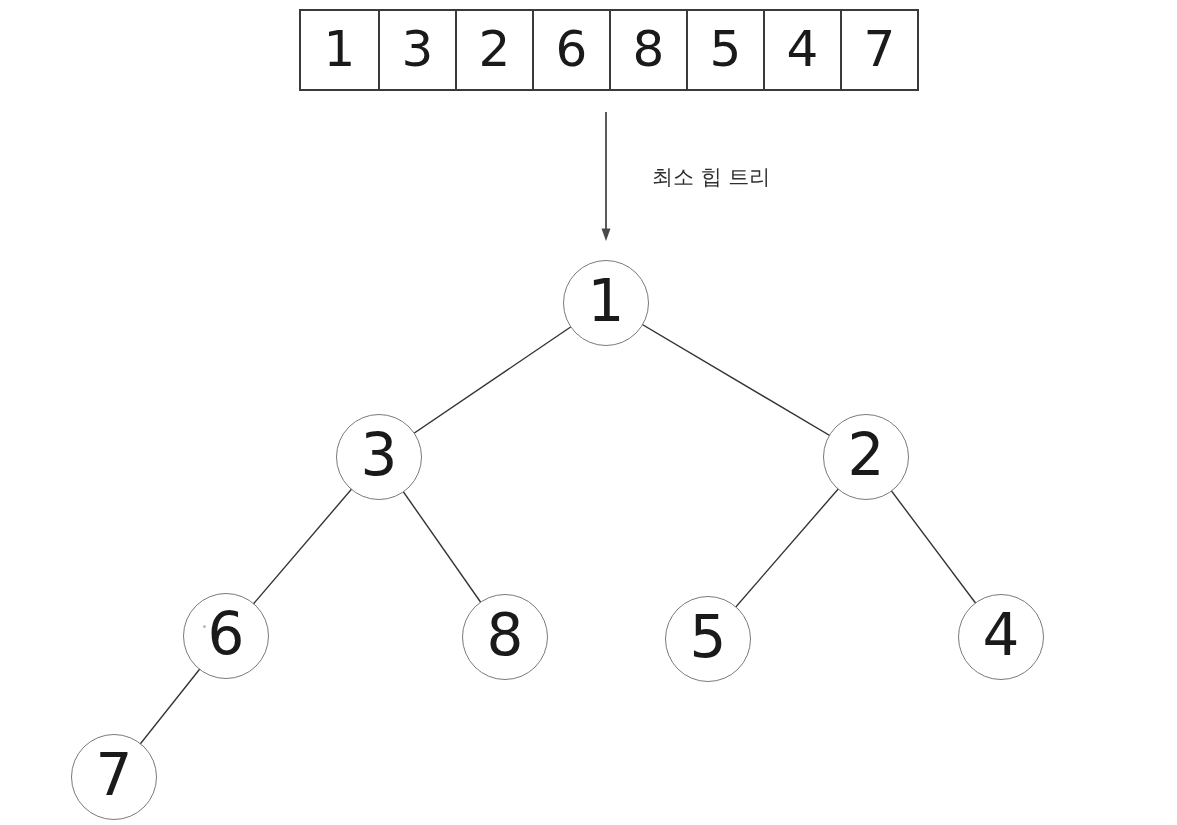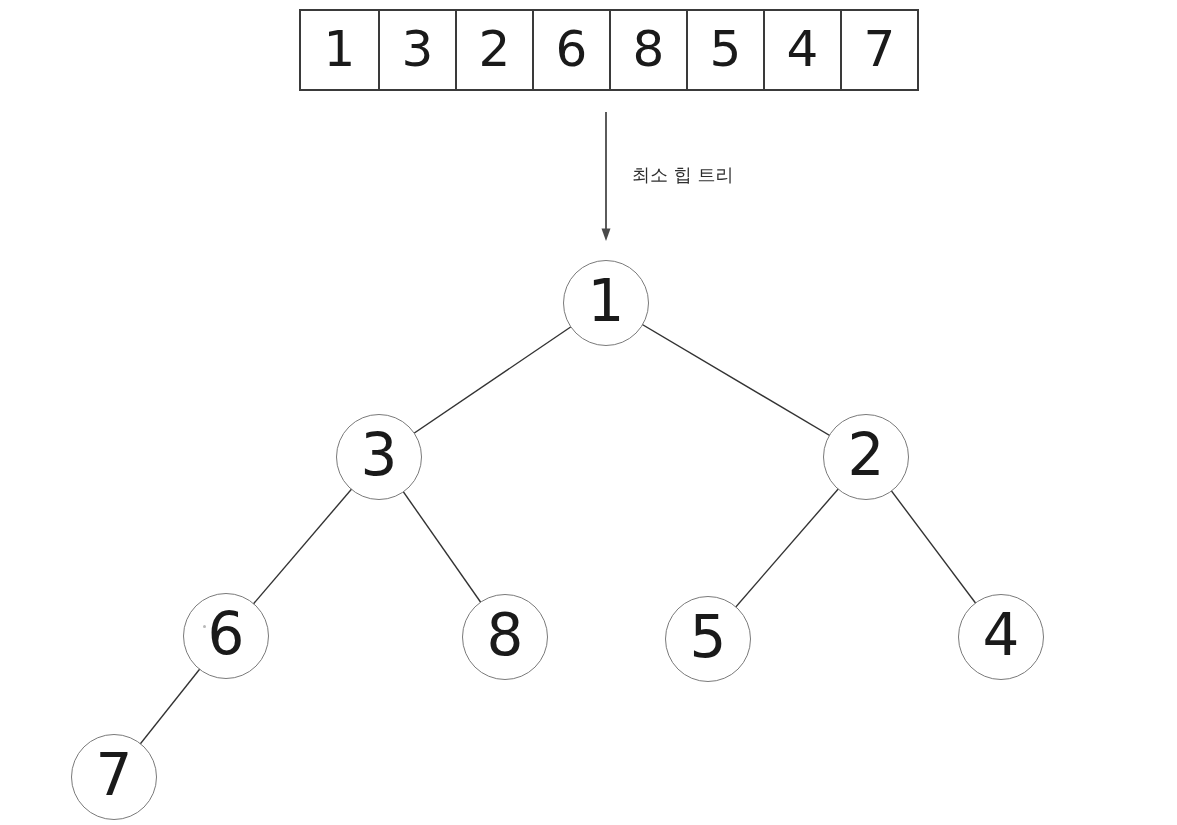--- a/index.html
+++ b/index.html
@@ -47,23 +47,23 @@
     left: 0;
     top: 0;
     width: 1177px;
     height: 825px;
     z-index: 1;
   }
 
   
   .transform-label {
     position: absolute;
-    left: 632px;
+    left: 652px;
     top: 163px;
-    font-size: 18px;
+    font-size: 21px;
     color: #2e2e2e;
     z-index: 2;
     white-space: nowrap;
   }
 
   
   .tree-node {
     position: absolute;
     width: 86px;
     height: 86px;

